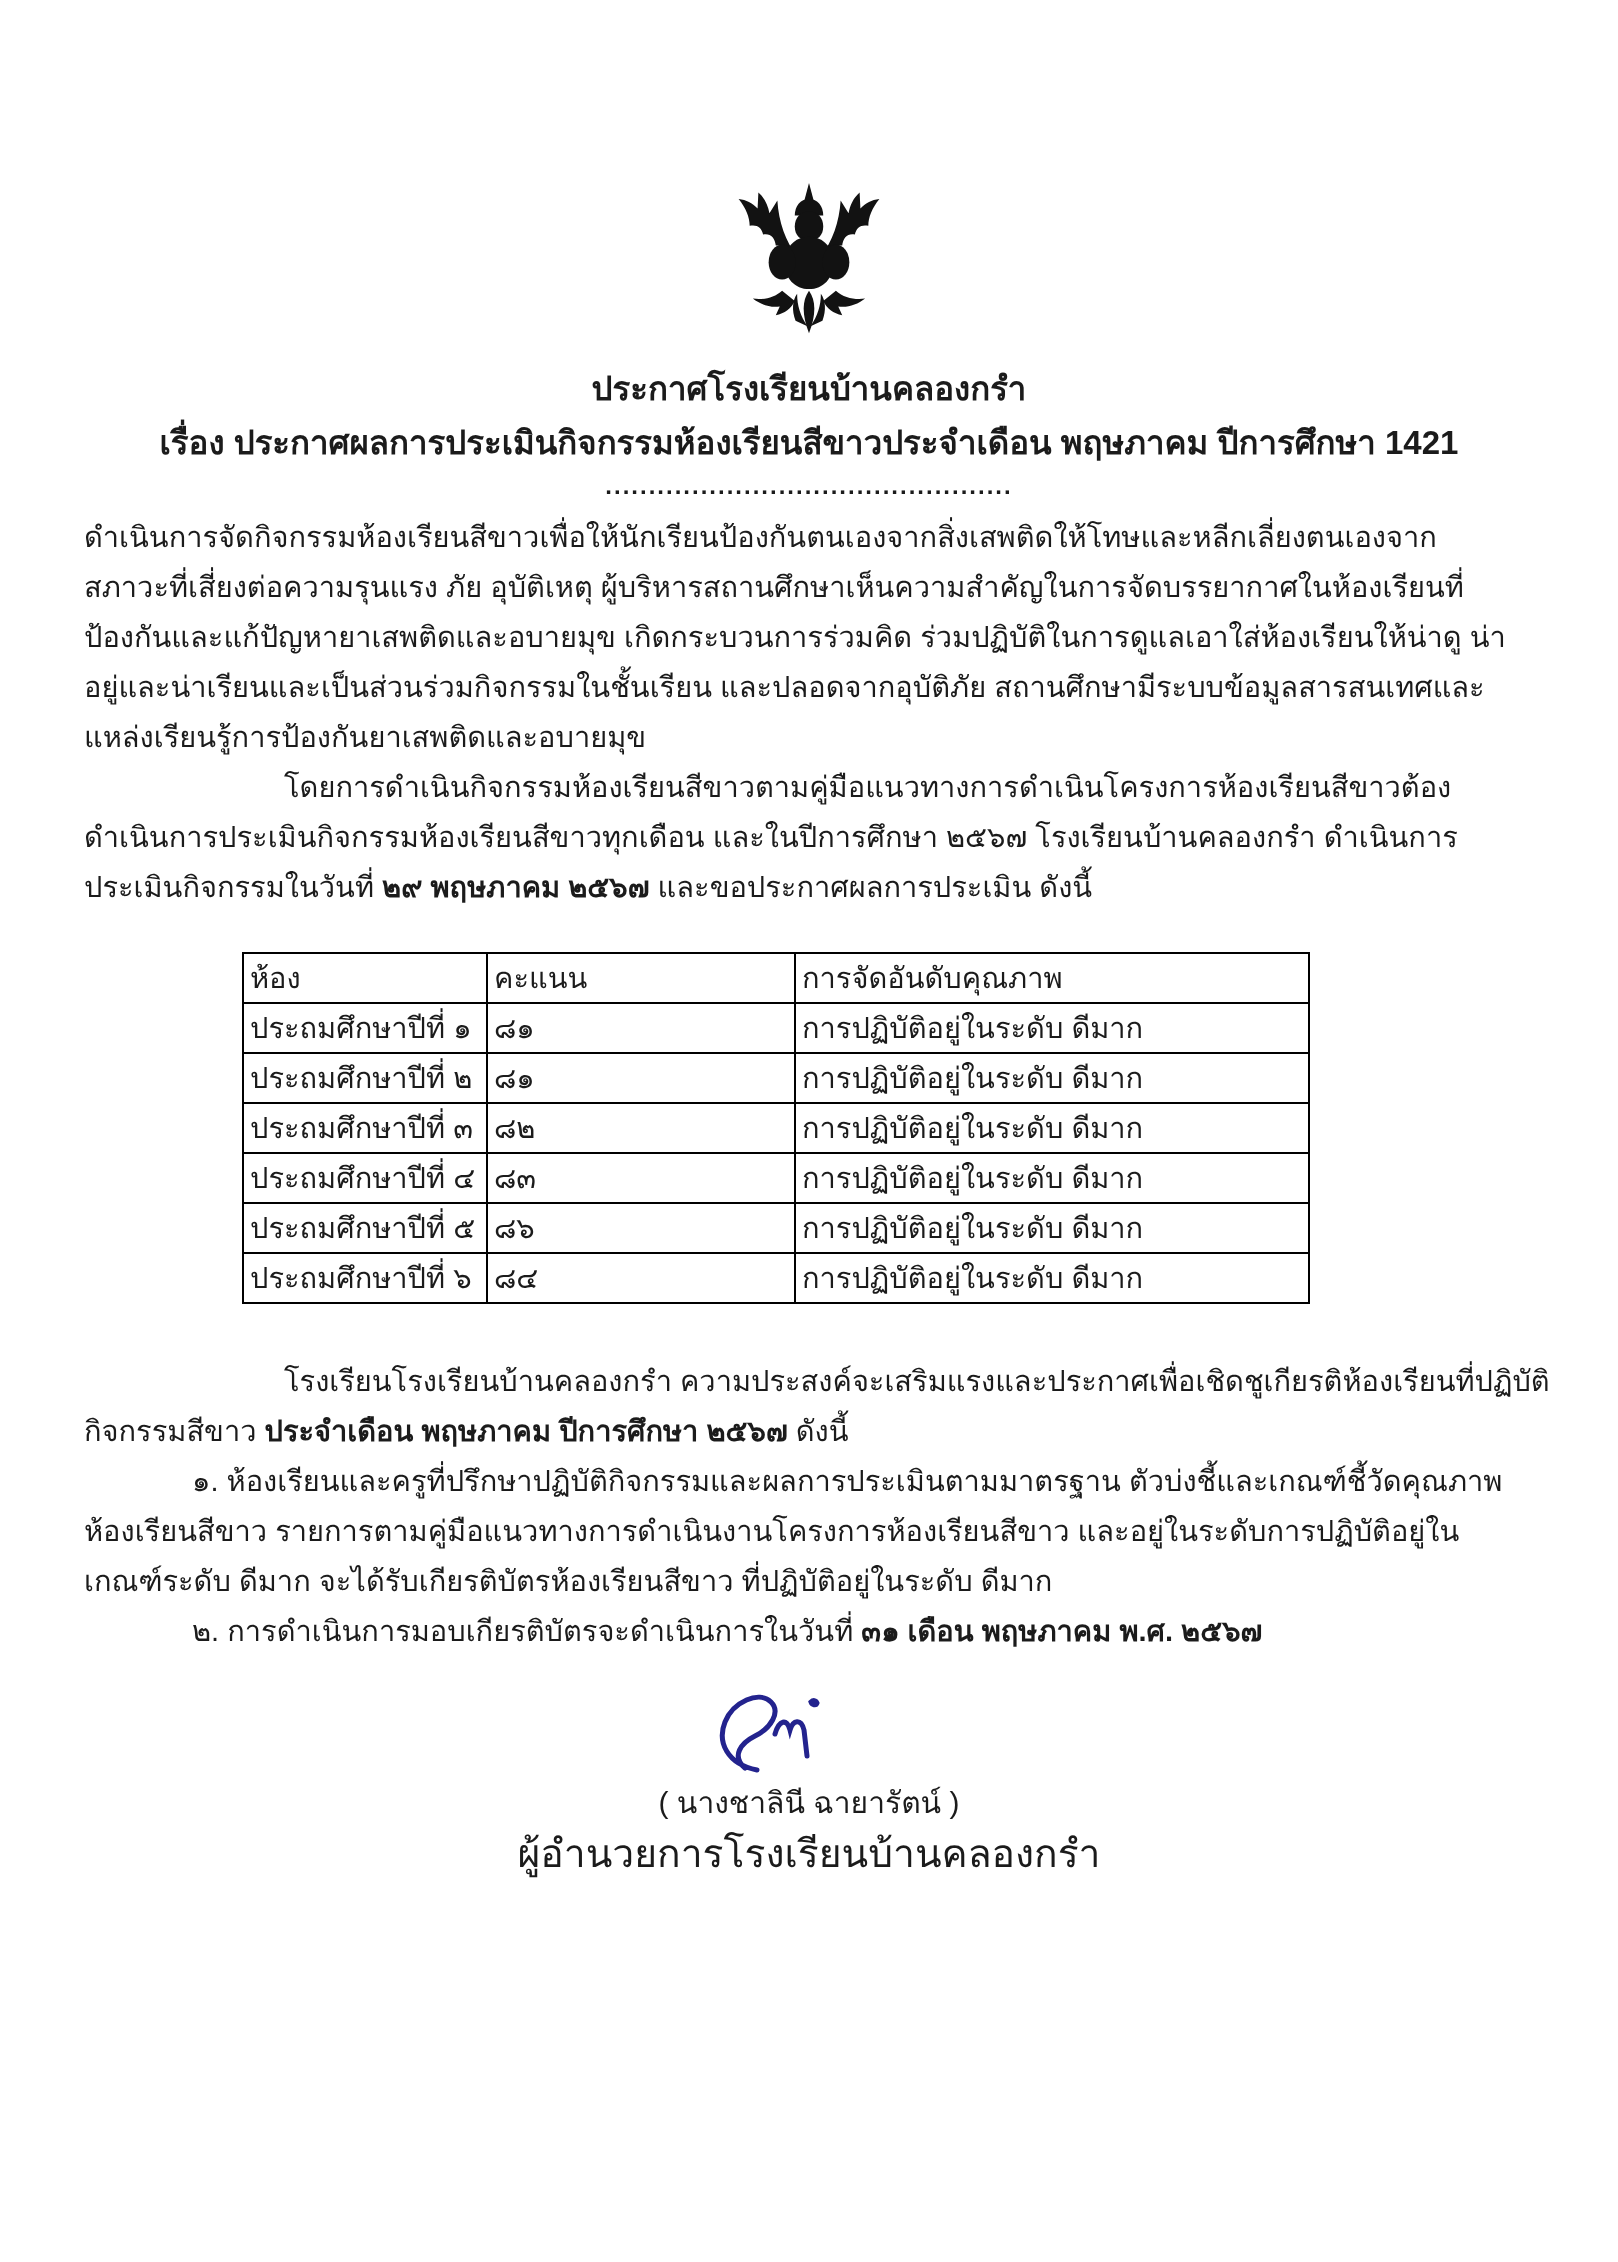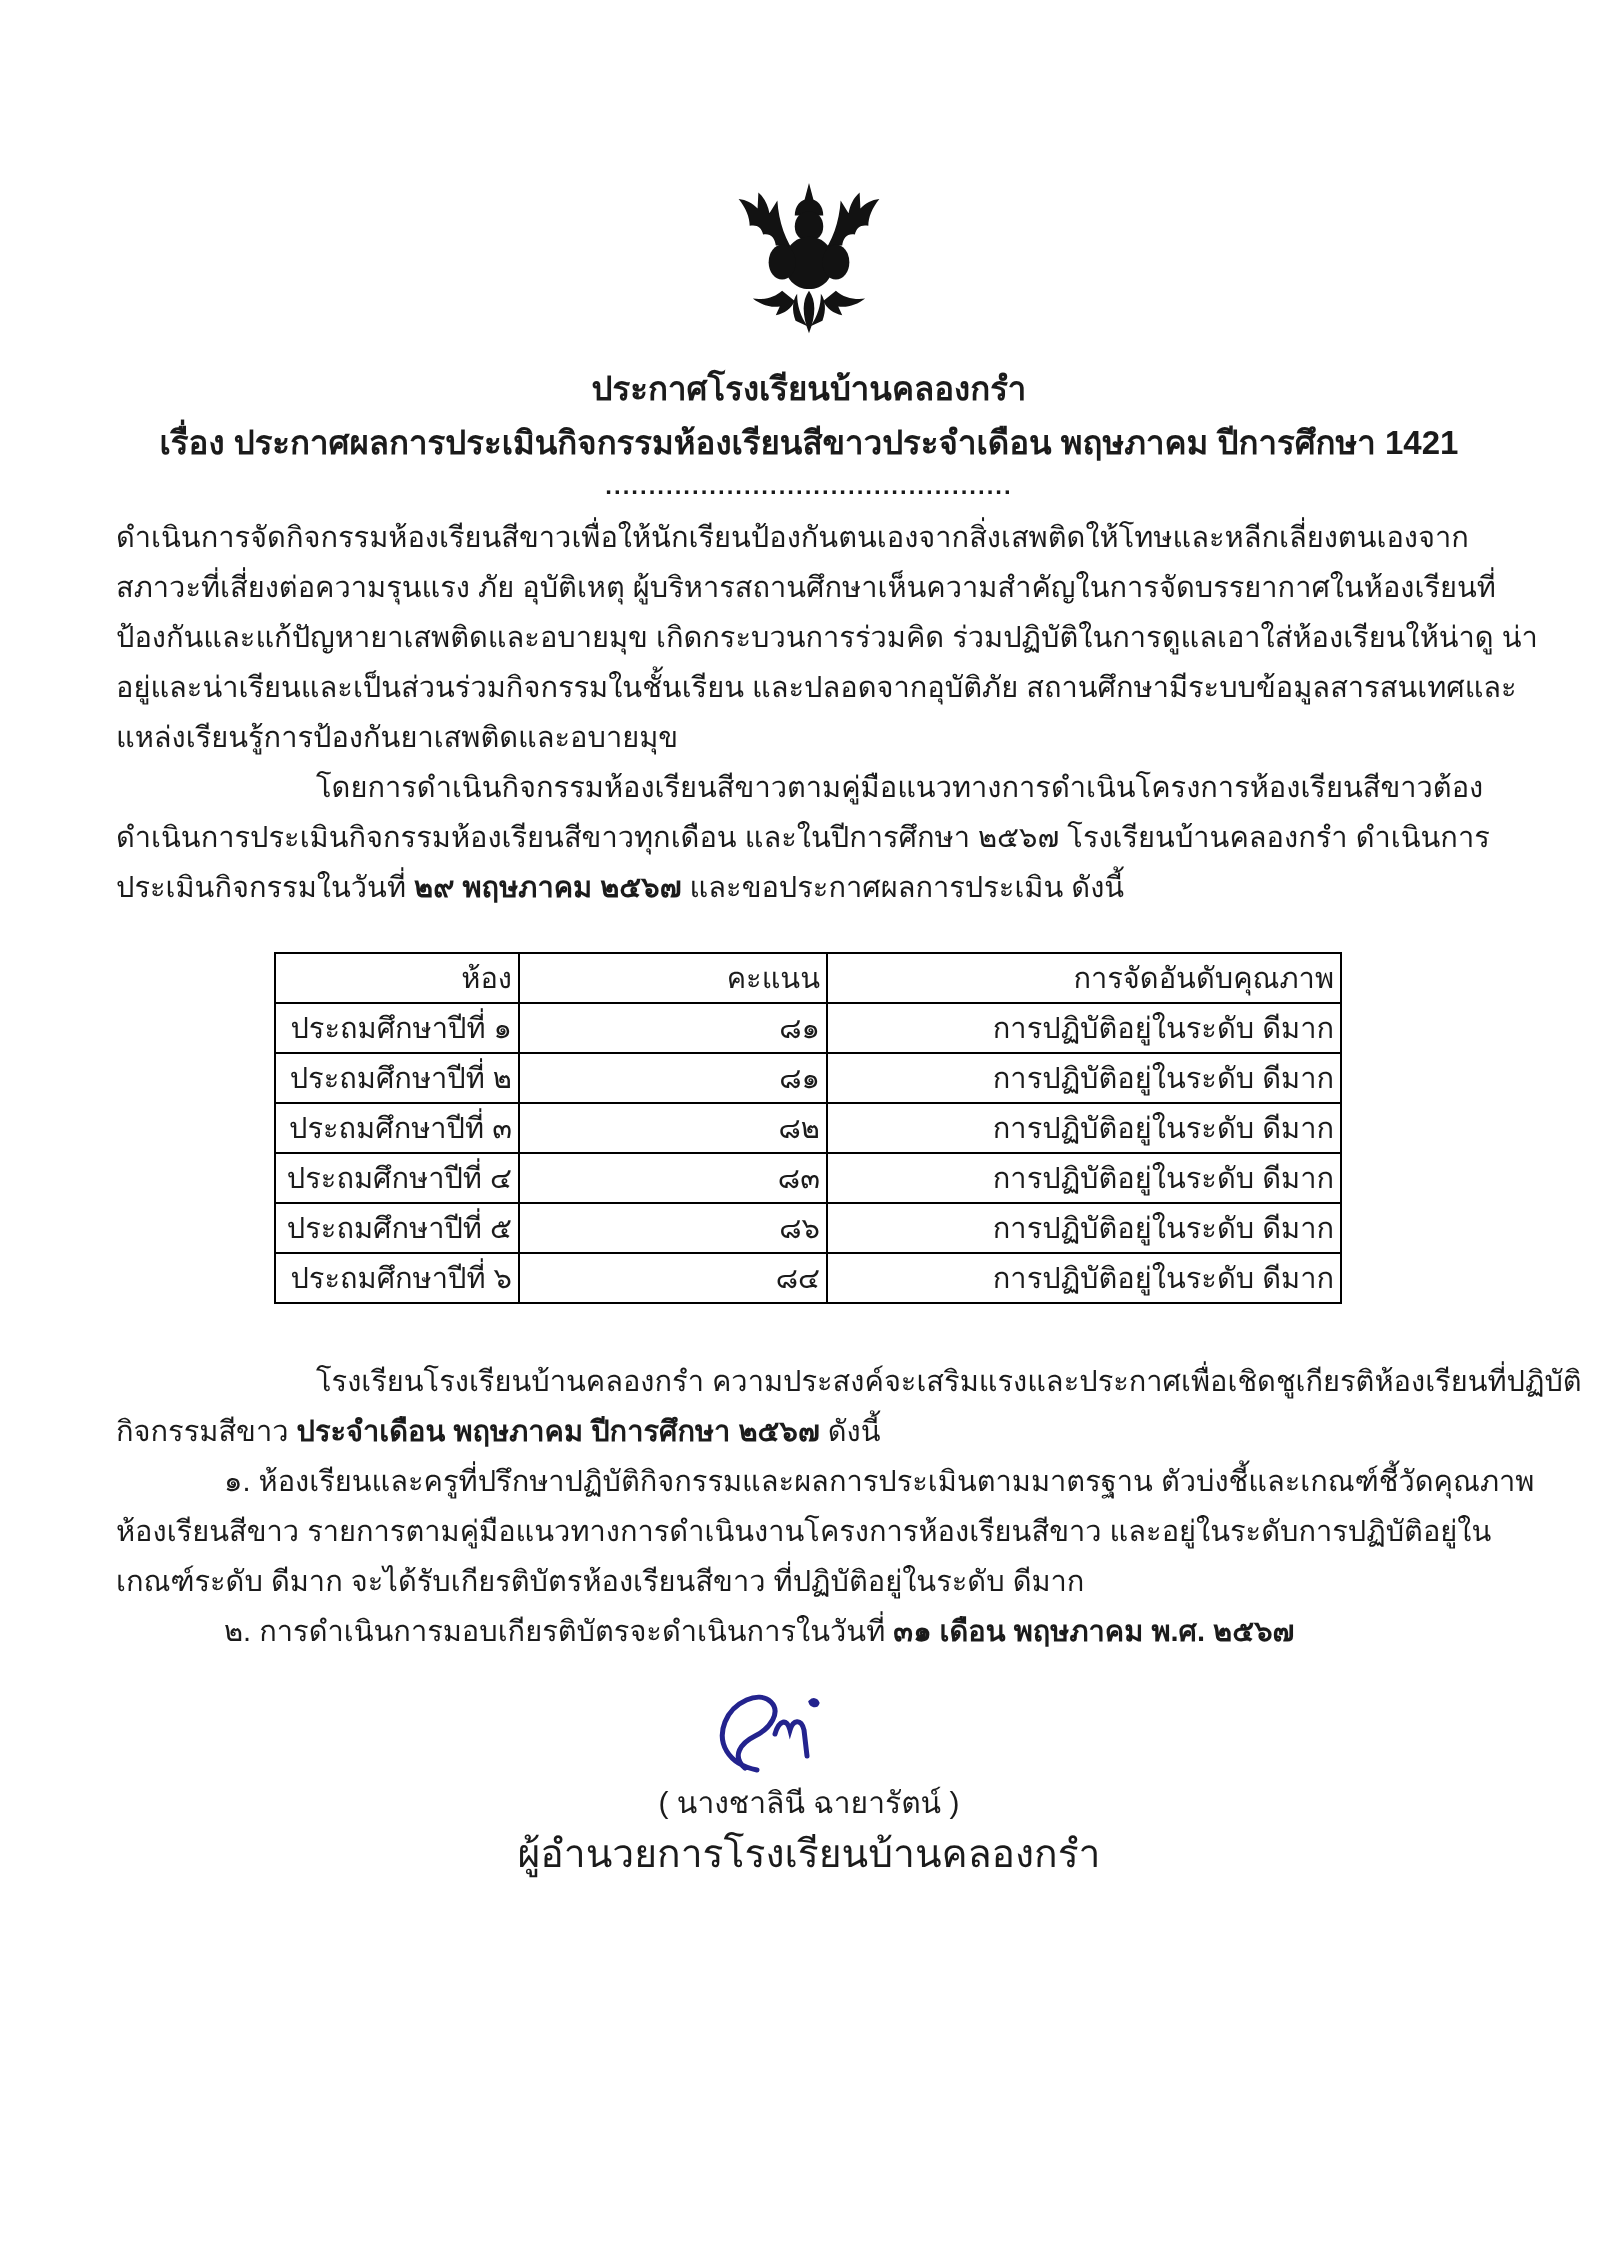--- a/index.html
+++ b/index.html
@@ -5,38 +5,38 @@
   html,body{margin:0;padding:0;background:#e8e8e8;}
   .page{
     position:relative;
     width:1618px;height:2262px;
     margin:0 auto;
     background:#ffffff;
     font-family:"Liberation Sans","DejaVu Sans",sans-serif;
     color:#1b1b1b;
     overflow:hidden;
   }
-  .content{padding:0 116px;}
+  .content{padding:0 84px;}
   .emblem-wrap{padding-top:172px;text-align:center;}
   .emblem-wrap svg{display:inline-block;}
   .title{font-size:33px;font-weight:bold;text-align:center;line-height:54px;}
   .title.t1{margin-top:12px;}
   .dots{text-align:center;font-size:24px;font-weight:bold;letter-spacing:2px;line-height:28px;margin-top:2px;white-space:nowrap;overflow:hidden;}
   .bl{font-size:29px;line-height:50px;white-space:nowrap;}
   .ind-lg{padding-left:200px;}
   .ind-sm{padding-left:108px;}
   .body-block{margin-top:12px;}
   b.bseg{font-weight:bold;}
   table.rtable{border-collapse:collapse;margin:40px 0 0 158px;table-layout:fixed;}
   .rtable col.c1{width:244px;}
   .rtable col.c2{width:308px;}
   .rtable col.c3{width:514px;}
   .rtable th,.rtable td{
     border:2.5px solid #000;
-    text-align:right;vertical-align:middle;
+    text-align:left;vertical-align:middle;
     font-size:29px;font-weight:normal;
     height:48px;padding:0 6px;
     white-space:nowrap;overflow:hidden;
   }
   .lower-block{margin-top:52px;}
   .announce{margin-top:42px;padding-left:268px;font-size:30px;line-height:52px;white-space:nowrap;}
   .sig-block{margin:16px auto 0;width:760px;text-align:center;}
   .sig-ink{display:block;margin:0 auto;transform:translateX(-38px);}
   .sig-name{font-size:30px;line-height:50px;margin-top:-6px;}
   .sig-title{font-size:39px;line-height:52px;}

